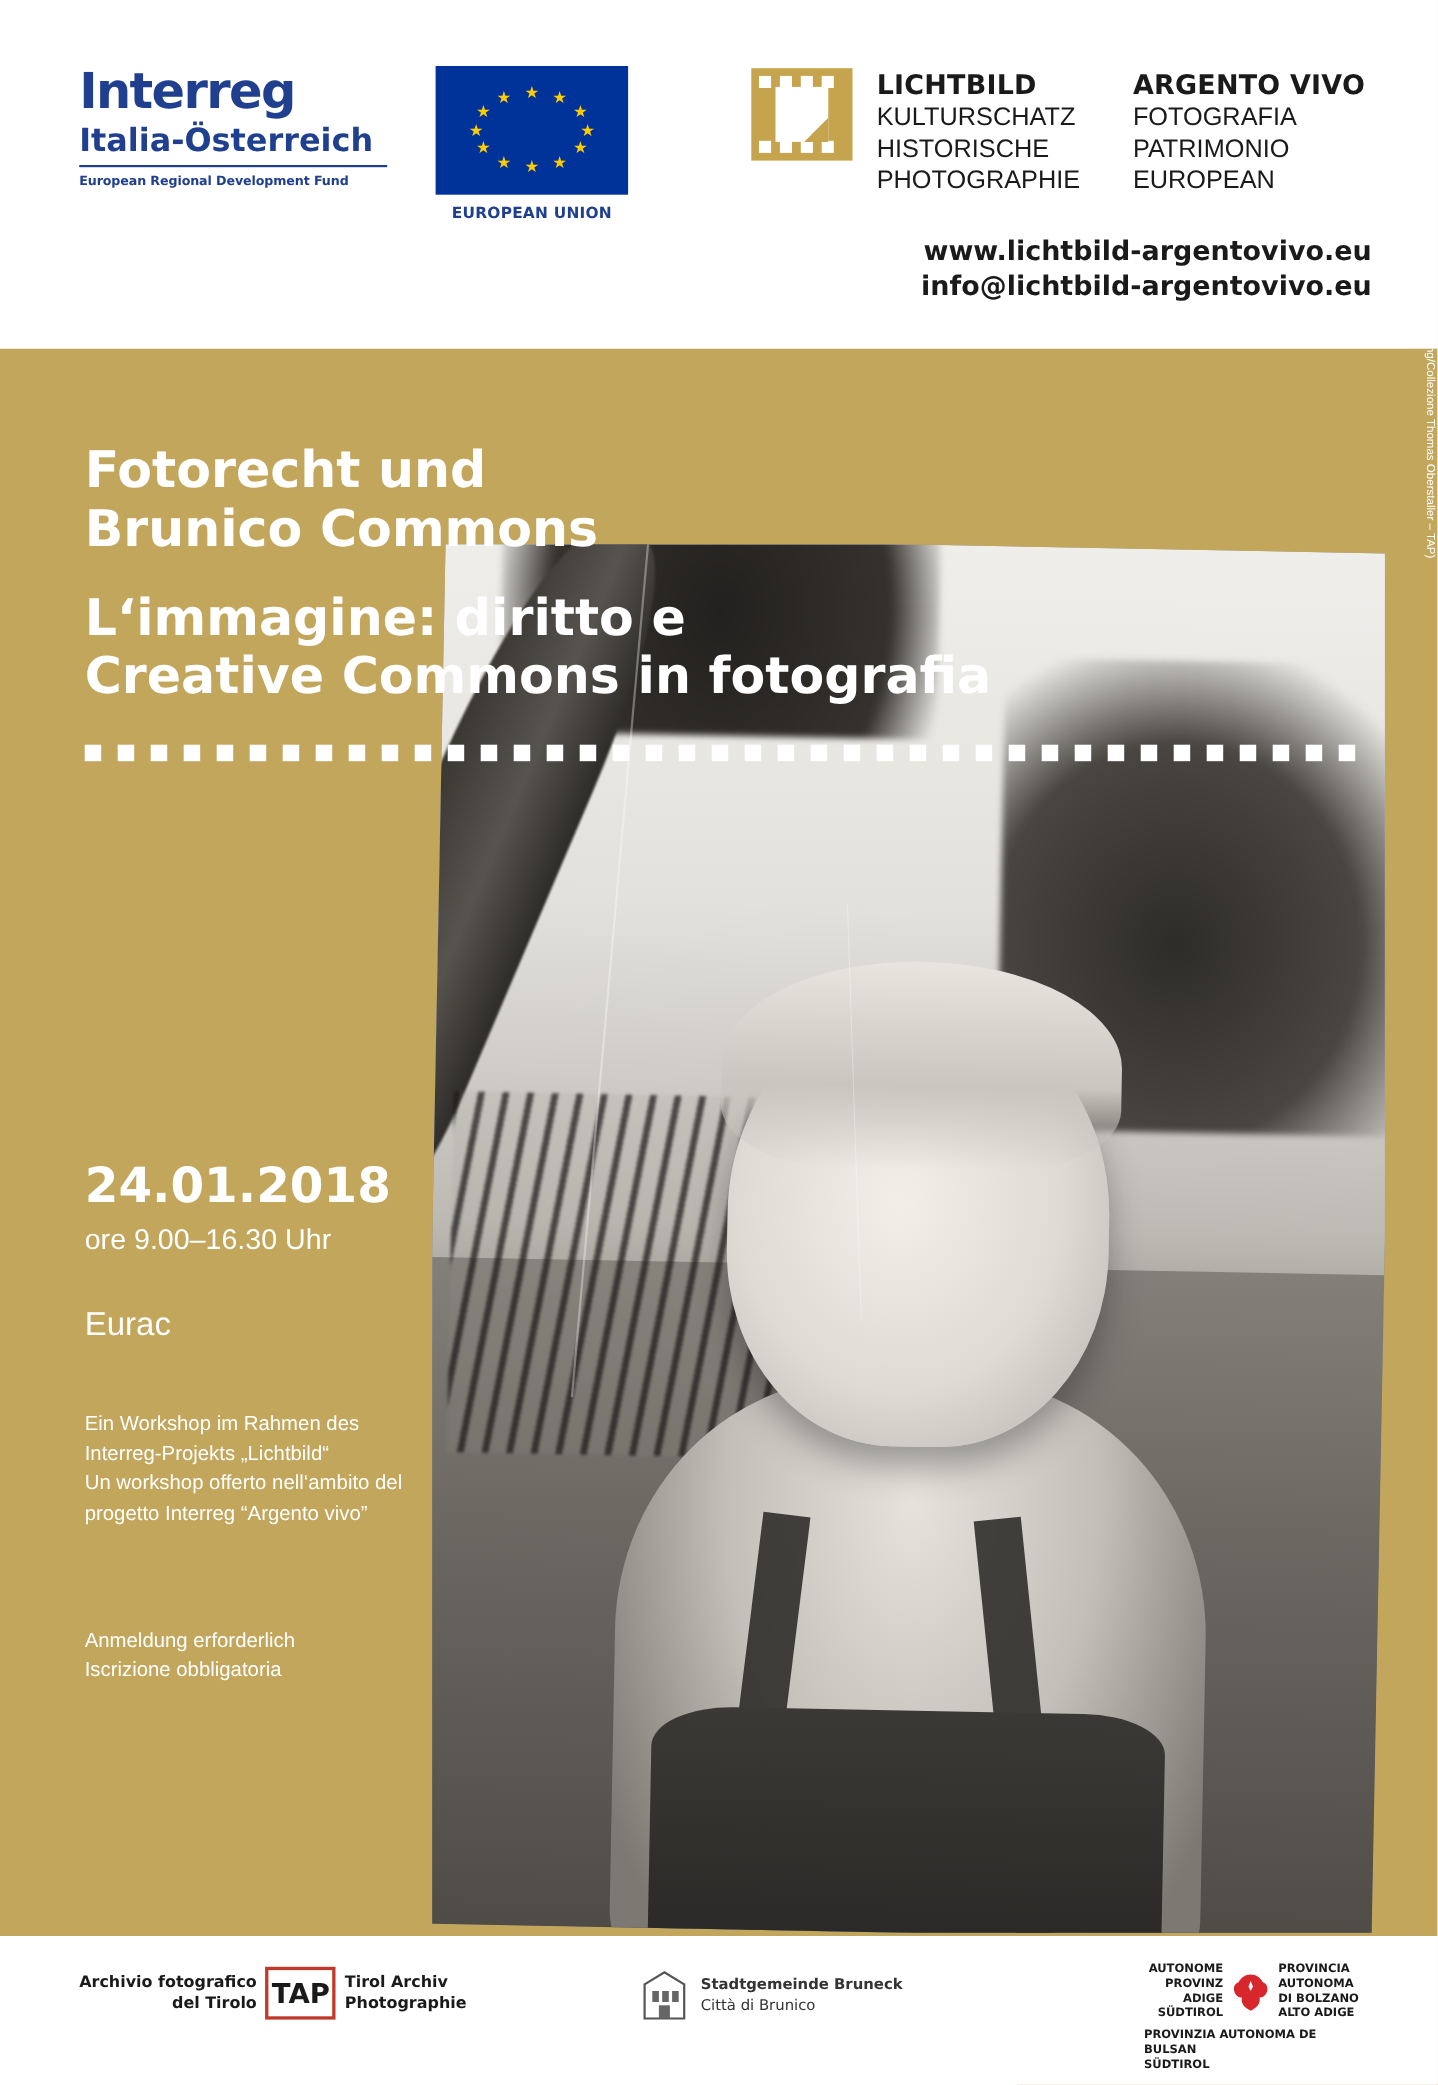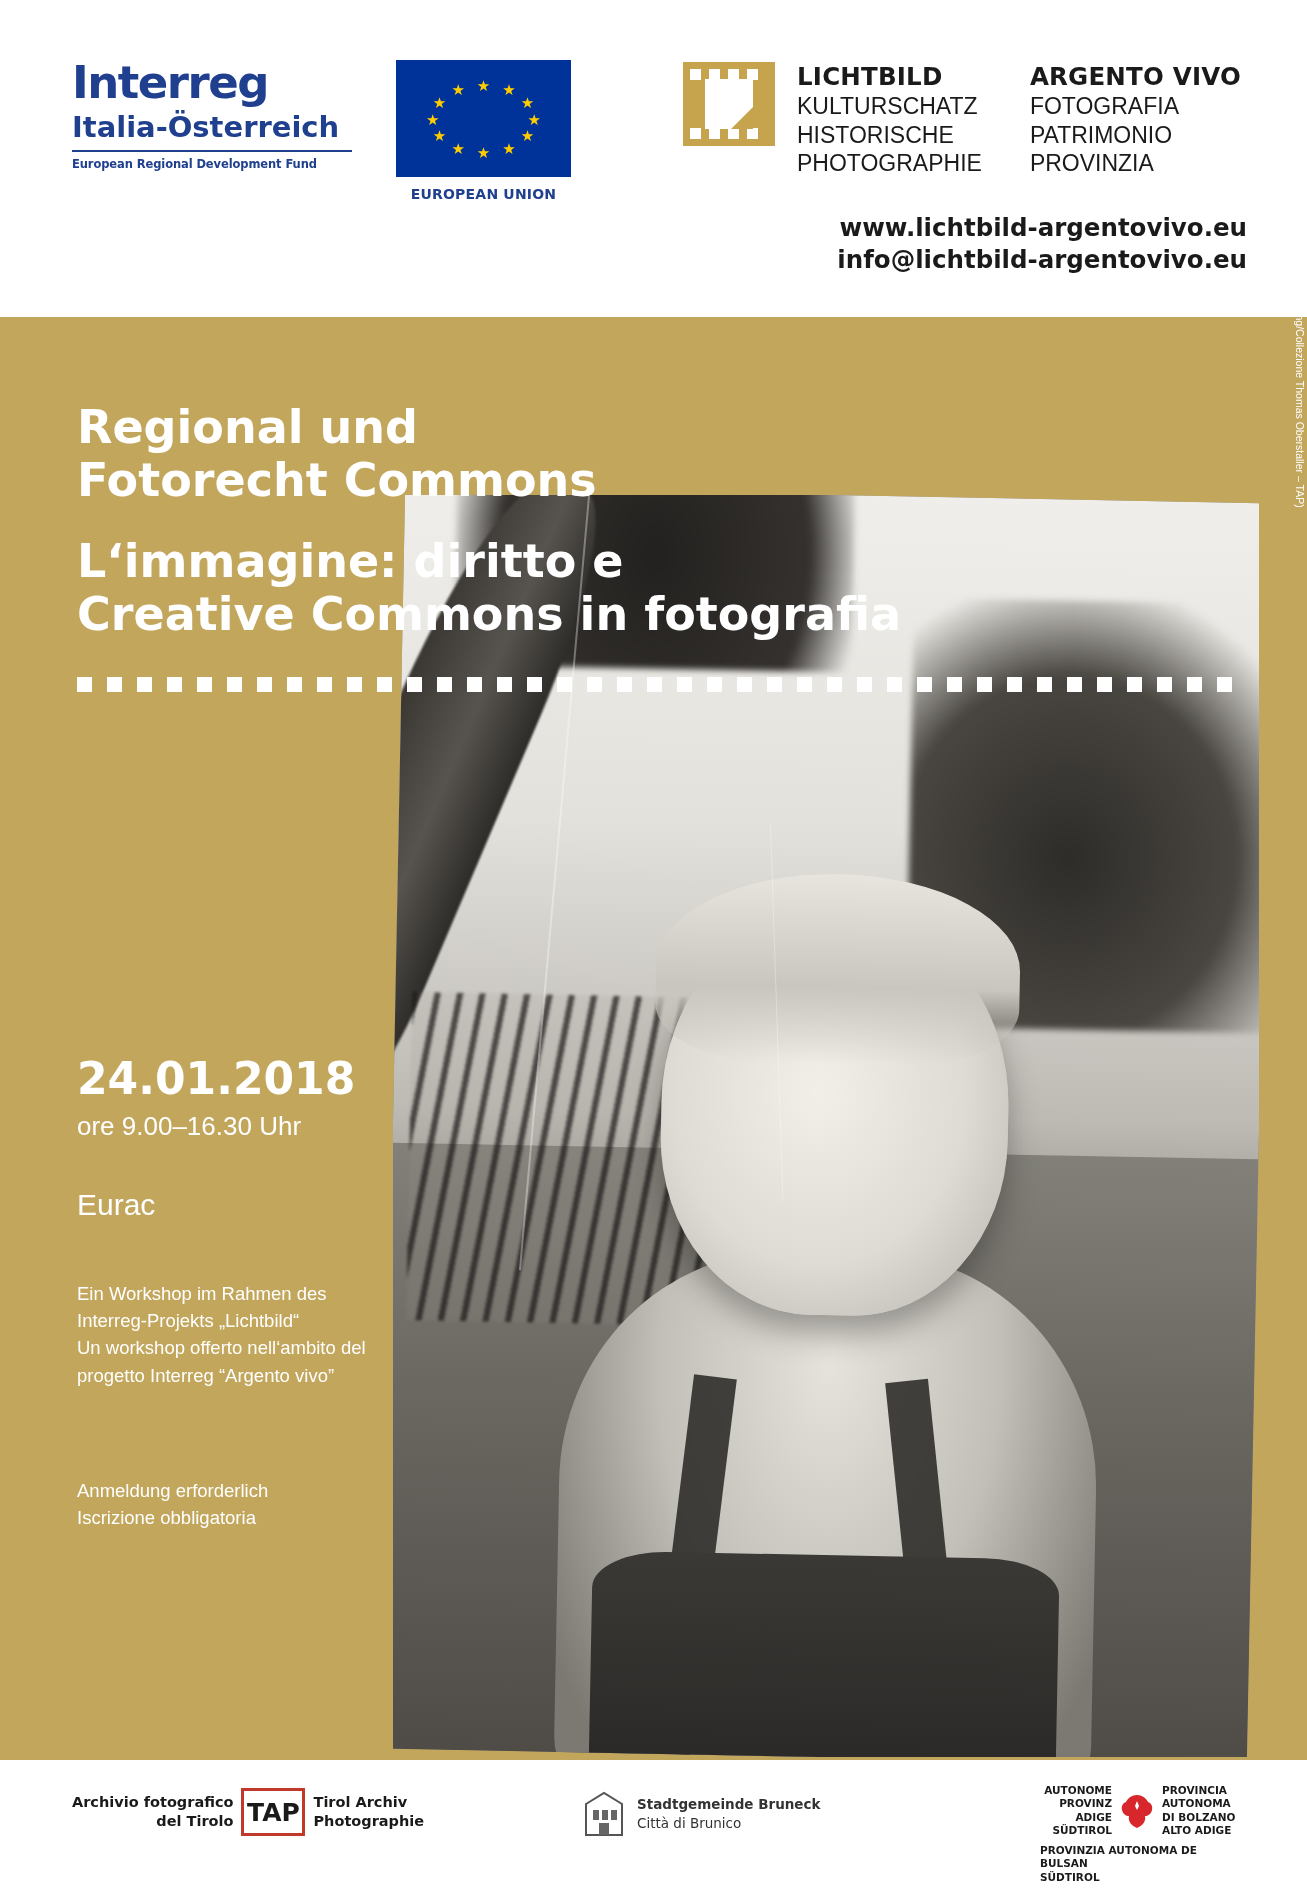--- a/index.html
+++ b/index.html
@@ -562,21 +562,21 @@
         <div class="lb-col">
           <div class="lb-title">LICHTBILD</div>
           <div class="lb-line">KULTURSCHATZ</div>
           <div class="lb-line">HISTORISCHE</div>
           <div class="lb-line">PHOTOGRAPHIE</div>
         </div>
         <div class="lb-col">
           <div class="lb-title">ARGENTO VIVO</div>
           <div class="lb-line">FOTOGRAFIA</div>
           <div class="lb-line">PATRIMONIO</div>
-          <div class="lb-line">PROVINZIA</div>
+          <div class="lb-line">EUROPEAN</div>
         </div>
       </div>
     </div>
 
     <div class="urls">
       <div>www.lichtbild-argentovivo.eu</div>
       <div>info@lichtbild-argentovivo.eu</div>
     </div>
   </div>
 
@@ -595,22 +595,22 @@
         <div class="strap-r"></div>
         <div class="overall"></div>
         <div class="boy-head"></div>
         <div class="boy-hair"></div>
         <div class="photo-scratch"></div>
         <div class="photo-scratch2"></div>
       </div>
     </div>
 
     <div class="title-de">
-      <div>Regional und</div>
-      <div>Fotorecht Commons</div>
+      <div>Fotorecht und</div>
+      <div>Brunico Commons</div>
     </div>
 
     <div class="title-it">
       <div>L‘immagine: diritto e</div>
       <div>Creative Commons in fotografia</div>
     </div>
 
     <div class="dashline">
       <span></span>
         <span></span>

